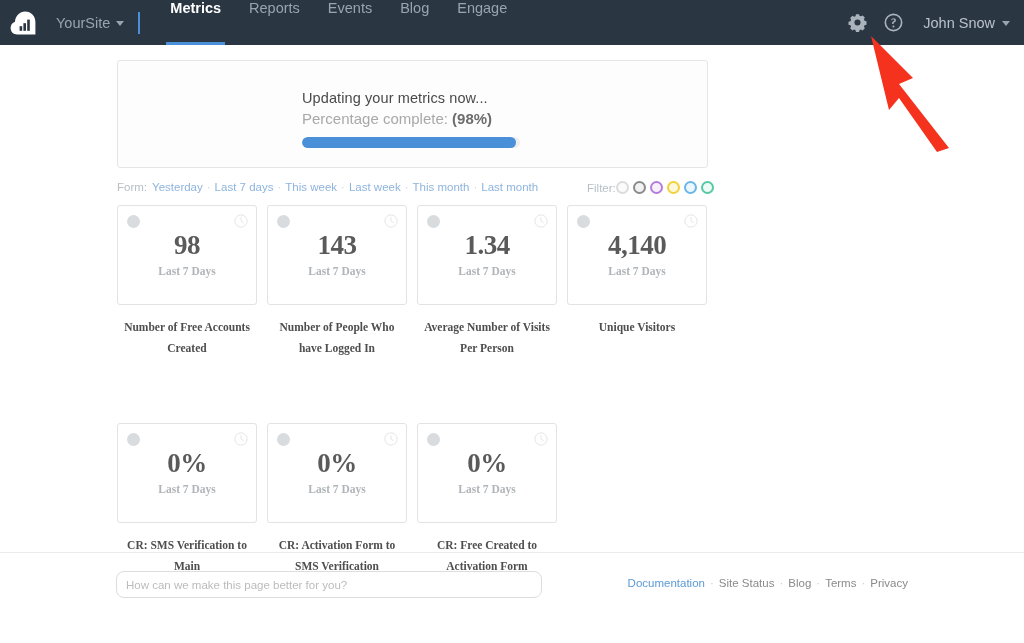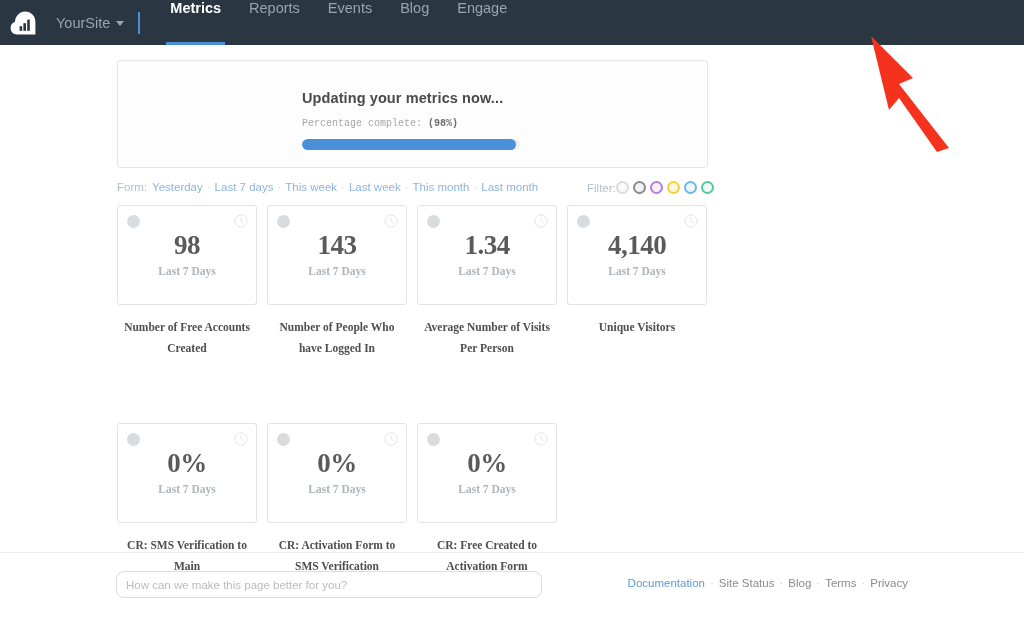--- a/index.html
+++ b/index.html
@@ -70,24 +70,24 @@
     position: absolute; left: 117px; top: 60px;
     width: 591px; height: 108px;
     background: #fdfdfd;
     border: 1px solid #e6e6e6;
     border-radius: 3px;
   }
   .update-inner {
     position: absolute; left: 184px; top: 29px; width: 360px;
   }
   .update-title {
-    font-size: 14.5px; font-weight: bold; color: #4a4a4a; letter-spacing: .1px;
+    font-size: 14.5px; font-weight: normal; color: #4a4a4a; letter-spacing: .1px;
   }
   .update-sub {
-    margin-top: 12px; font-size: 10px; color: #a8a8a8; font-family: Liberation Mono, monospace;
+    margin-top: 4px; font-size: 15px; color: #a8a8a8;
   }
   .update-sub b { color: #6d6d6d; }
   .progress-track {
     margin-top: 10px; width: 218px; height: 11px;
     background: #eeeeee; border-radius: 6px; overflow: hidden;
   }
   .progress-fill {
     height: 100%; width: 98%;
     background: #4a90d9; border-radius: 6px;
   }
@@ -219,20 +219,39 @@
         <span>Events</span>
       </div>
       <div class="nav-tab">
         <span>Blog</span>
       </div>
       <div class="nav-tab">
         <span>Engage</span>
       </div>
     </div>
 
+    <div class="nav-right">
+      <div class="nav-icon-btn">
+        <svg width="19" height="19" viewBox="0 0 20 20">
+          <path fill="#aab2bb" d="M11.6 1.2h-3.2l-.5 2.1c-.5.17-.98.37-1.4.64L4.6 3.0 2.3 5.3l.95 1.9c-.27.43-.47.9-.64 1.4l-2.1.5v3.2l2.1.5c.17.5.37.98.64 1.4l-.95 1.9 2.3 2.3 1.9-.95c.43.27.9.47 1.4.64l.5 2.1h3.2l.5-2.1c.5-.17.98-.37 1.4-.64l1.9.95 2.3-2.3-.95-1.9c.27-.43.47-.9.64-1.4l2.1-.5V8.6l-2.1-.5c-.17-.5-.37-.98-.64-1.4l.95-1.9L15.4 2.5l-1.9.95c-.43-.27-.9-.47-1.4-.64z"></path>
+          <circle cx="10" cy="10" r="3.2" fill="#2b3643"></circle>
+        </svg>
+      </div>
+      <div class="nav-icon-btn">
+        <svg width="19" height="19" viewBox="0 0 20 20">
+          <circle cx="10" cy="10" r="8.6" fill="none" stroke="#aab2bb" stroke-width="1.7"></circle>
+          <path d="M7.6 7.7c0-1.4 1.1-2.3 2.5-2.3 1.4 0 2.4.85 2.4 2.1 0 1.1-.6 1.6-1.5 2.2-.7.45-.95.8-.95 1.5v.4H8.5v-.6c0-1.05.35-1.6 1.3-2.2.75-.5 1.0-.75 1.0-1.3 0-.55-.45-.95-1.1-.95-.7 0-1.15.45-1.2 1.15z" fill="#aab2bb"></path>
+          <circle cx="9.95" cy="14.3" r="1.05" fill="#aab2bb"></circle>
+        </svg>
+      </div>
+      <div class="user-menu">
+        <span>John Snow</span>
+        <span class="caret"></span>
+      </div>
+    </div>
   </div>
 
   <div class="update-panel">
     <div class="update-inner">
       <div class="update-title">Updating your metrics now...</div>
       <div class="update-sub">
         <span>Percentage complete:</span>
         <b>(98%)</b>
       </div>
       <div class="progress-track">

